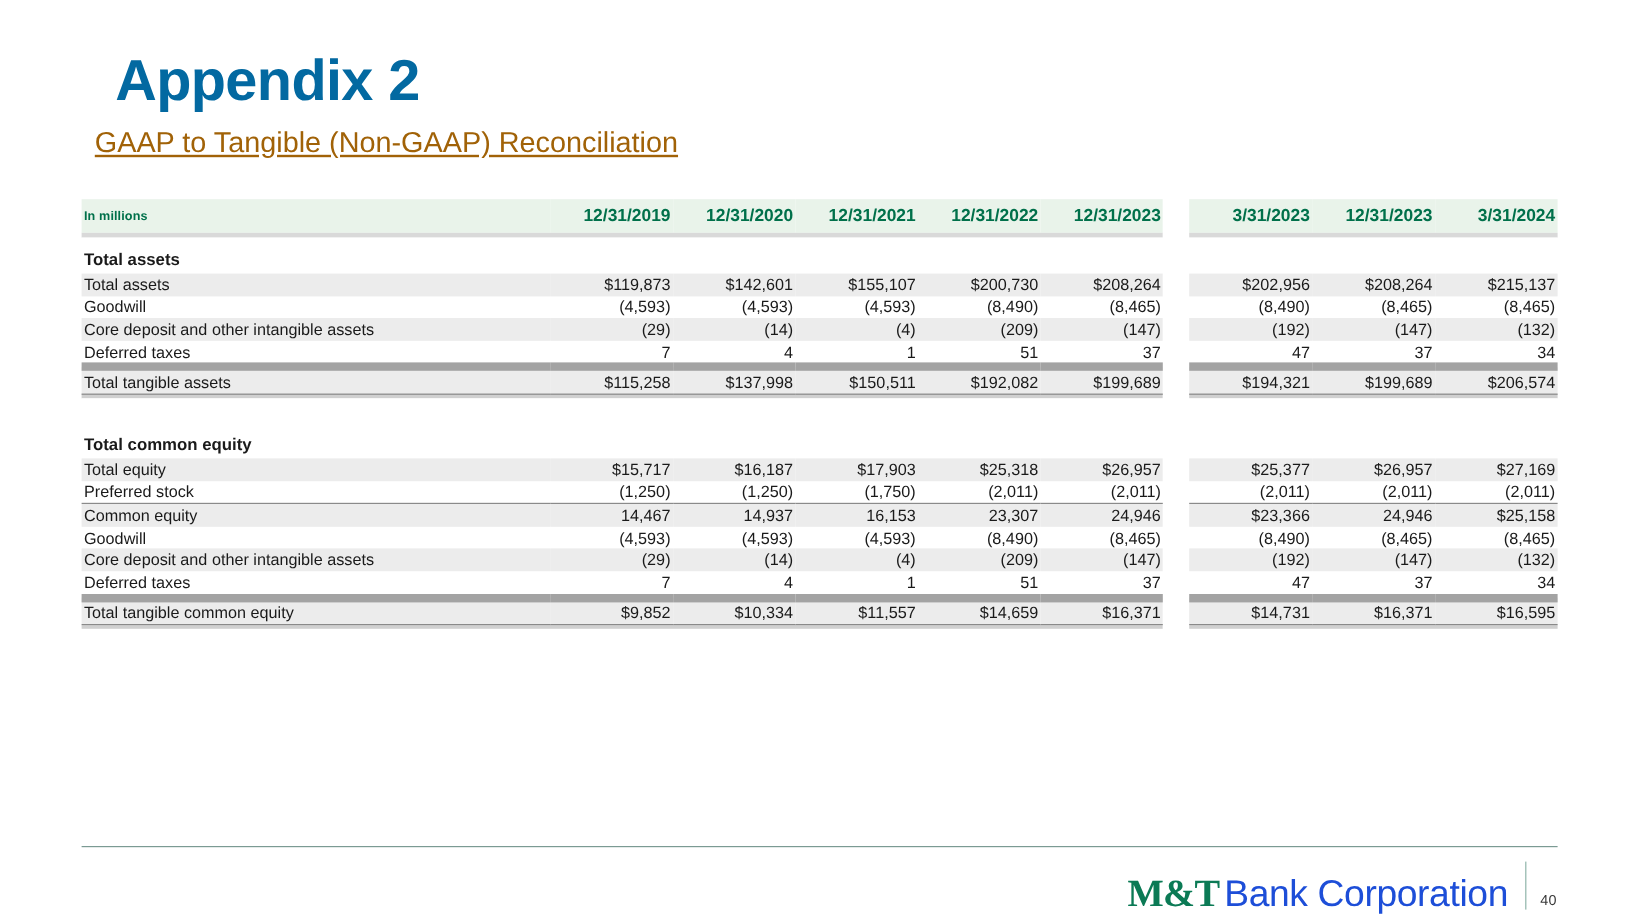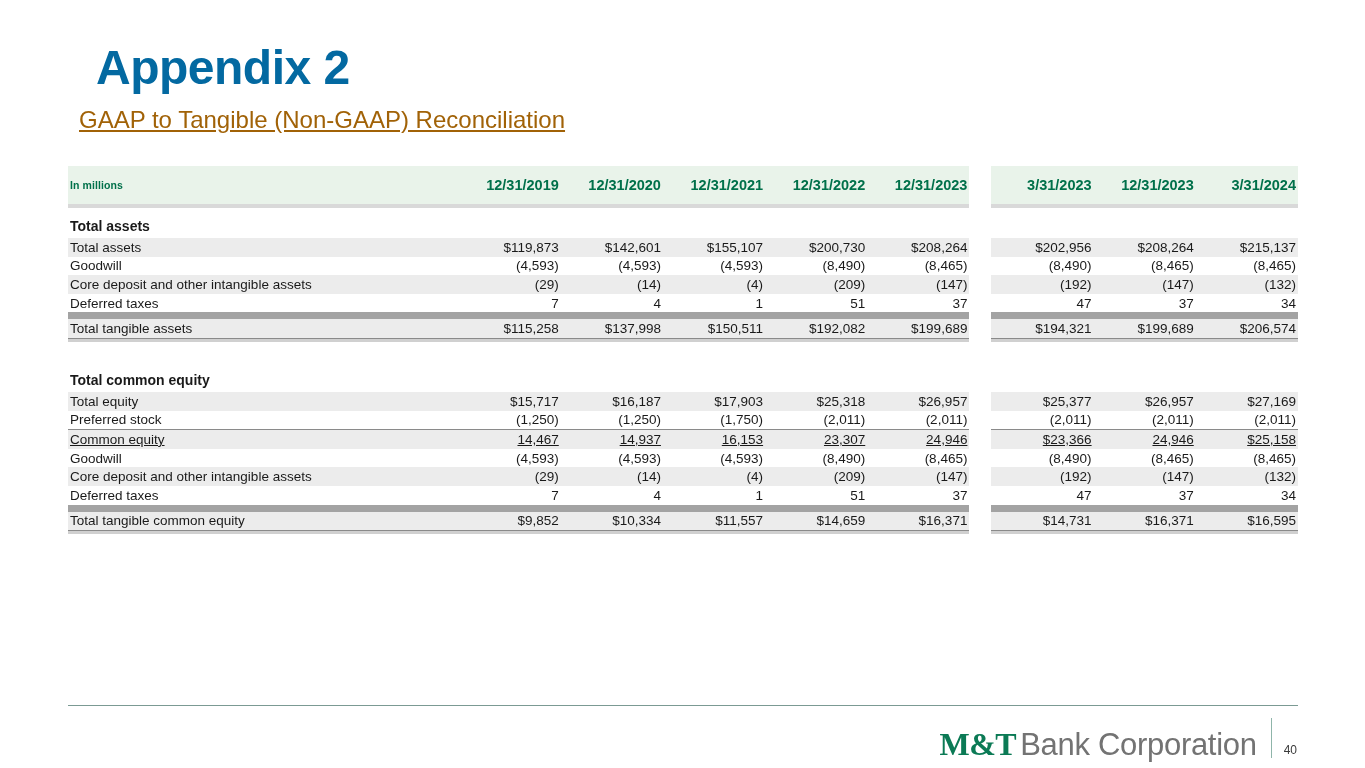--- a/index.html
+++ b/index.html
@@ -25,21 +25,21 @@
   
   .table-wrap{position:absolute;left:68px;top:166px;width:1230px;}
   table.fin{border-collapse:collapse;width:1230px;table-layout:fixed;font-size:13px;color:#1a1a1a;}
 
   table.fin col.c-label{width:390px;}
   table.fin col.c-num{width:102px;}
   table.fin col.c-gap{width:22px;}
 
   
   thead th{
-    padding:0;height:38px;vertical-align:middle;
+    padding:0;height:28px;vertical-align:middle;
     font-size:14.5px;font-weight:bold;color:#00704a;
     background:#e9f3ea;white-space:nowrap;
   }
   thead th.hdr-label{
     text-align:left;font-size:10.5px;padding-left:2px;letter-spacing:0.1px;
   }
   thead th.hdr-num{text-align:right;padding-right:2px;margin-top:24px;}
   thead th.hdr-gap{background:#ffffff;}
   thead tr.band-bottom td{padding:0;height:4px;background:#d9d9d9;}
   thead tr.band-bottom td.gapcell{background:#ffffff;}
@@ -51,41 +51,41 @@
 
   
   tr.shade td{background:#ececec;}
   tr.shade td.gap{background:#ffffff;}
 
   
   tr.section td{height:24px;font-weight:bold;font-size:14px;padding-top:6px;background:#ffffff;}
   tr.spacer td{height:20px;background:#ffffff;}
 
   
-  tr.topline td{border-top:1px solid #8a8a8a;text-decoration:underline;}
+  tr.topline td{border-top:1px solid #8a8a8a;}
   tr.topline td.gap{border-top:none;}
   tr.total td{border-top:7px solid #a3a3a3;border-bottom:1px solid #8a8a8a;}
   tr.total td.gap{border-top:none;border-bottom:none;}
   tr.totalshadow td{padding:0;height:3px;background:#d0d0d0;}
   tr.totalshadow td.gapcell{background:#ffffff;}
 
   
   .footer-rule{
     position:absolute;left:68px;top:705px;width:1230px;height:1px;background:#7b9a93;
   }
   .footer{
     position:absolute;right:68px;top:713px;display:flex;align-items:center;gap:0;
   }
   .logo{display:flex;align-items:baseline;margin-top:13px;}
   .logo-mt{
     font-family:"Liberation Serif", serif;font-weight:bold;font-size:32px;color:#0b7a55;
     letter-spacing:-0.5px;
   }
   .logo-bank{
-    font-family:"Liberation Sans", sans-serif;font-size:31px;color:#737373;
+    font-family:"Liberation Sans", sans-serif;font-size:31px;color:#1d4ed8;
     font-weight:300;letter-spacing:-0.3px;margin-left:4px;
   }
   .logo-div{width:1px;height:40px;background:#8fb5aa;margin:0 12px 0 14px;align-self:center;}
   .page-no{font-size:12px;color:#3a3a3a;align-self:flex-end;padding-bottom:6px;}
 </style>
 </head>
 <body>
 
 <div class="slide">
 

